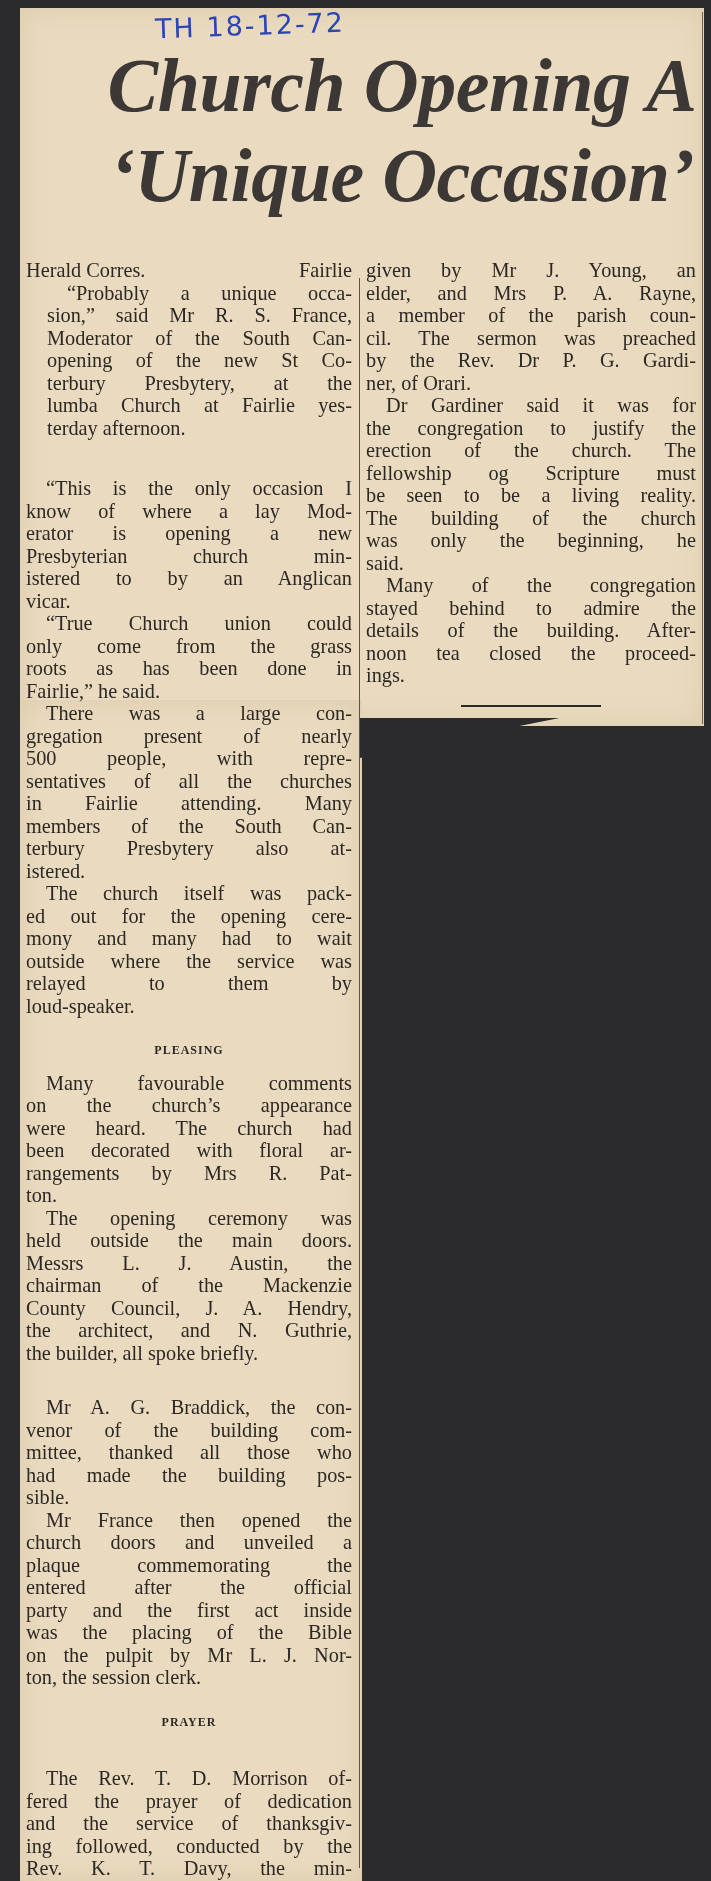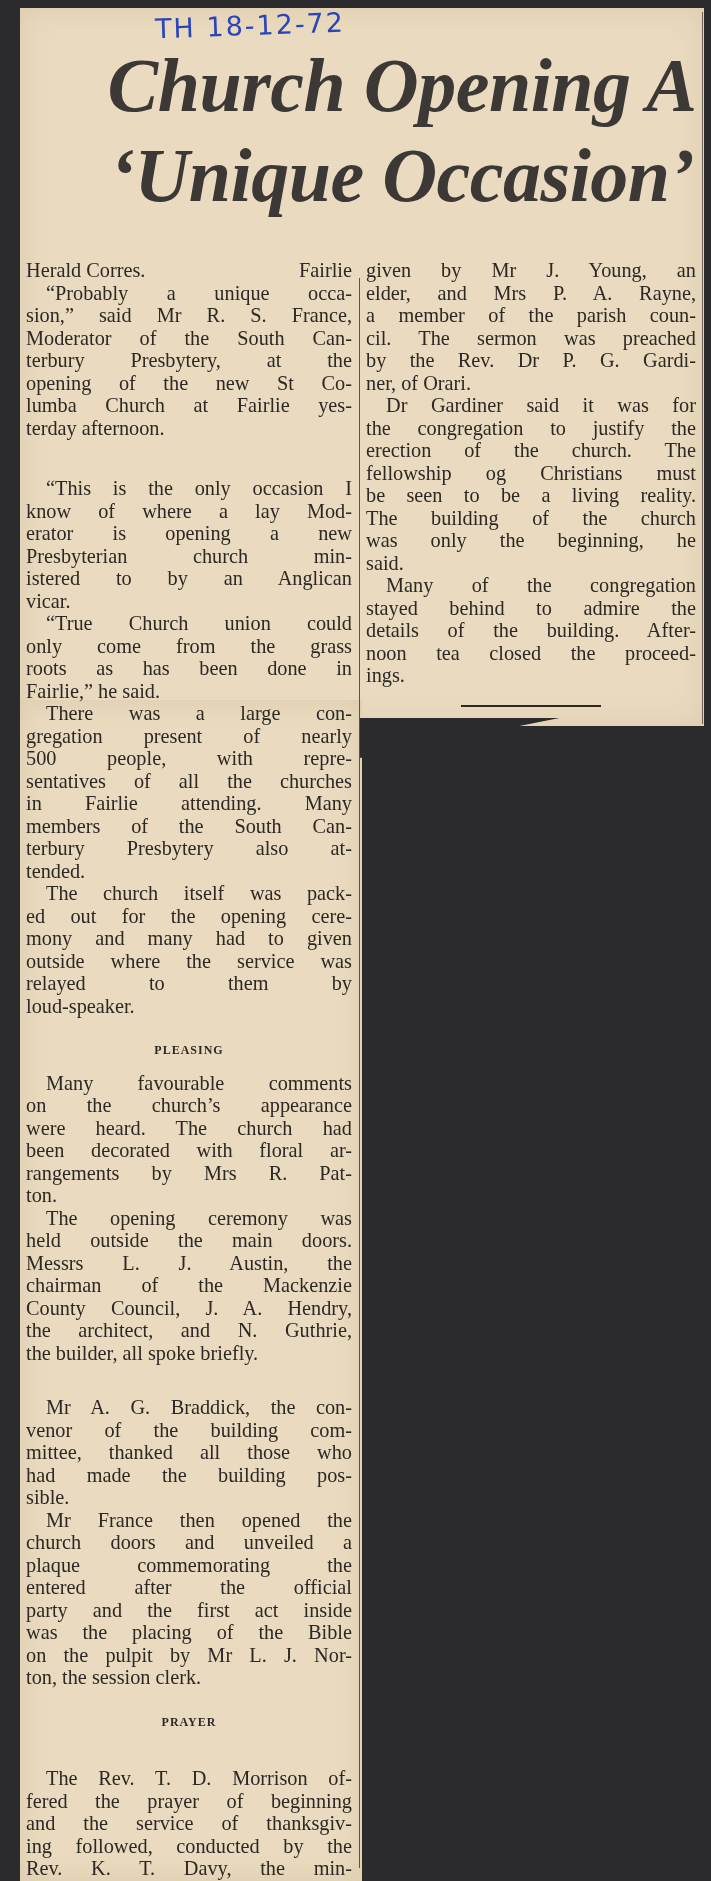--- a/index.html
+++ b/index.html
@@ -85,26 +85,26 @@
   <div>Church Opening A</div>
   <div>‘Unique Occasion’</div>
 </div>
 
 <div class="col col-left">
   <div class="byline">
     <span>Herald Corres.</span>
     <span>Fairlie</span>
   </div>
   <div id="left-p1">
-      <p style="text-indent: 0px;">
+      <p style="text-indent: 0px; margin-left: 21px;">
         <span class="line" style="padding-left: 20px;">“Probably a unique occa-</span>
         <span class="line">sion,” said Mr R. S. France,</span>
         <span class="line">Moderator of the South Can-</span>
+        <span class="line">opening of the new St Co-</span>
         <span class="line">terbury Presbytery, at the</span>
-        <span class="line">opening of the new St Co-</span>
         <span class="line">lumba Church at Fairlie yes-</span>
         <span class="line last">terday afternoon.</span>
       </p>
       <p style="text-indent: 0px; margin-top: 38px;">
         <span class="line" style="padding-left: 20px;">“This is the only occasion I</span>
         <span class="line">know of where a lay Mod-</span>
         <span class="line">erator is opening a new</span>
         <span class="line">Presbyterian church min-</span>
         <span class="line">istered to by an Anglican</span>
         <span class="line last">vicar.</span>
@@ -116,26 +116,26 @@
         <span class="line last">Fairlie,” he said.</span>
       </p>
       <p style="text-indent: 0px;">
         <span class="line" style="padding-left: 20px;">There was a large con-</span>
         <span class="line">gregation present of nearly</span>
         <span class="line">500 people, with repre-</span>
         <span class="line">sentatives of all the churches</span>
         <span class="line">in Fairlie attending. Many</span>
         <span class="line">members of the South Can-</span>
         <span class="line">terbury Presbytery also at-</span>
-        <span class="line last">tended.</span>
+        <span class="line last">istered.</span>
       </p>
       <p style="text-indent: 0px;">
         <span class="line" style="padding-left: 20px;">The church itself was pack-</span>
         <span class="line">ed out for the opening cere-</span>
-        <span class="line">mony and many had to given</span>
+        <span class="line">mony and many had to wait</span>
         <span class="line">outside where the service was</span>
         <span class="line">relayed to them by</span>
         <span class="line last">loud-speaker.</span>
       </p>
     </div>
   <p class="subhead">PLEASING</p>
   <div id="left-p2">
       <p style="text-indent: 0px;">
         <span class="line" style="padding-left: 20px;">Many favourable comments</span>
         <span class="line">on the church’s appearance</span>
@@ -168,21 +168,21 @@
         <span class="line">party and the first act inside</span>
         <span class="line">was the placing of the Bible</span>
         <span class="line">on the pulpit by Mr L. J. Nor-</span>
         <span class="line last">ton, the session clerk.</span>
       </p>
     </div>
   <p class="subhead">PRAYER</p>
   <div id="left-p3">
       <p style="text-indent: 0px;">
         <span class="line" style="padding-left: 20px; margin-top: 34px;">The Rev. T. D. Morrison of-</span>
-        <span class="line">fered the prayer of beginning</span>
+        <span class="line">fered the prayer of dedication</span>
         <span class="line">and the service of thanksgiv-</span>
         <span class="line">ing followed, conducted by the</span>
         <span class="line">Rev. K. T. Davy, the min-</span>
         <span class="line last">ister.</span>
       </p>
       <p style="text-indent: 0px;">
         <span class="line last" style="padding-left: 20px;">Scripture readings were</span>
       </p>
     </div>
 </div>
@@ -194,21 +194,21 @@
         <span class="line">elder, and Mrs P. A. Rayne,</span>
         <span class="line">a member of the parish coun-</span>
         <span class="line">cil. The sermon was preached</span>
         <span class="line">by the Rev. Dr P. G. Gardi-</span>
         <span class="line last">ner, of Orari.</span>
       </p>
       <p style="text-indent: 0px;">
         <span class="line" style="padding-left: 20px;">Dr Gardiner said it was for</span>
         <span class="line">the congregation to justify the</span>
         <span class="line">erection of the church. The</span>
-        <span class="line">fellowship og Christians must</span>
+        <span class="line">fellowship og Scripture must</span>
         <span class="line">be seen to be a living reality.</span>
         <span class="line">The building of the church</span>
         <span class="line">was only the beginning, he</span>
         <span class="line last">said.</span>
       </p>
       <p style="text-indent: 0px;">
         <span class="line" style="padding-left: 20px;">Many of the congregation</span>
         <span class="line">stayed behind to admire the</span>
         <span class="line">details of the building. After-</span>
         <span class="line">noon tea closed the proceed-</span>

